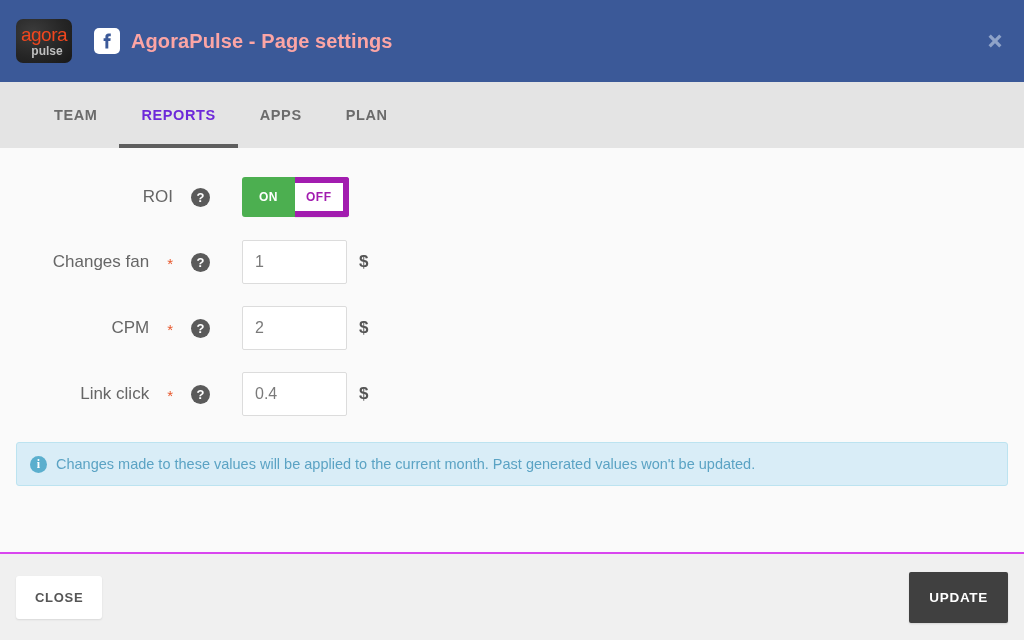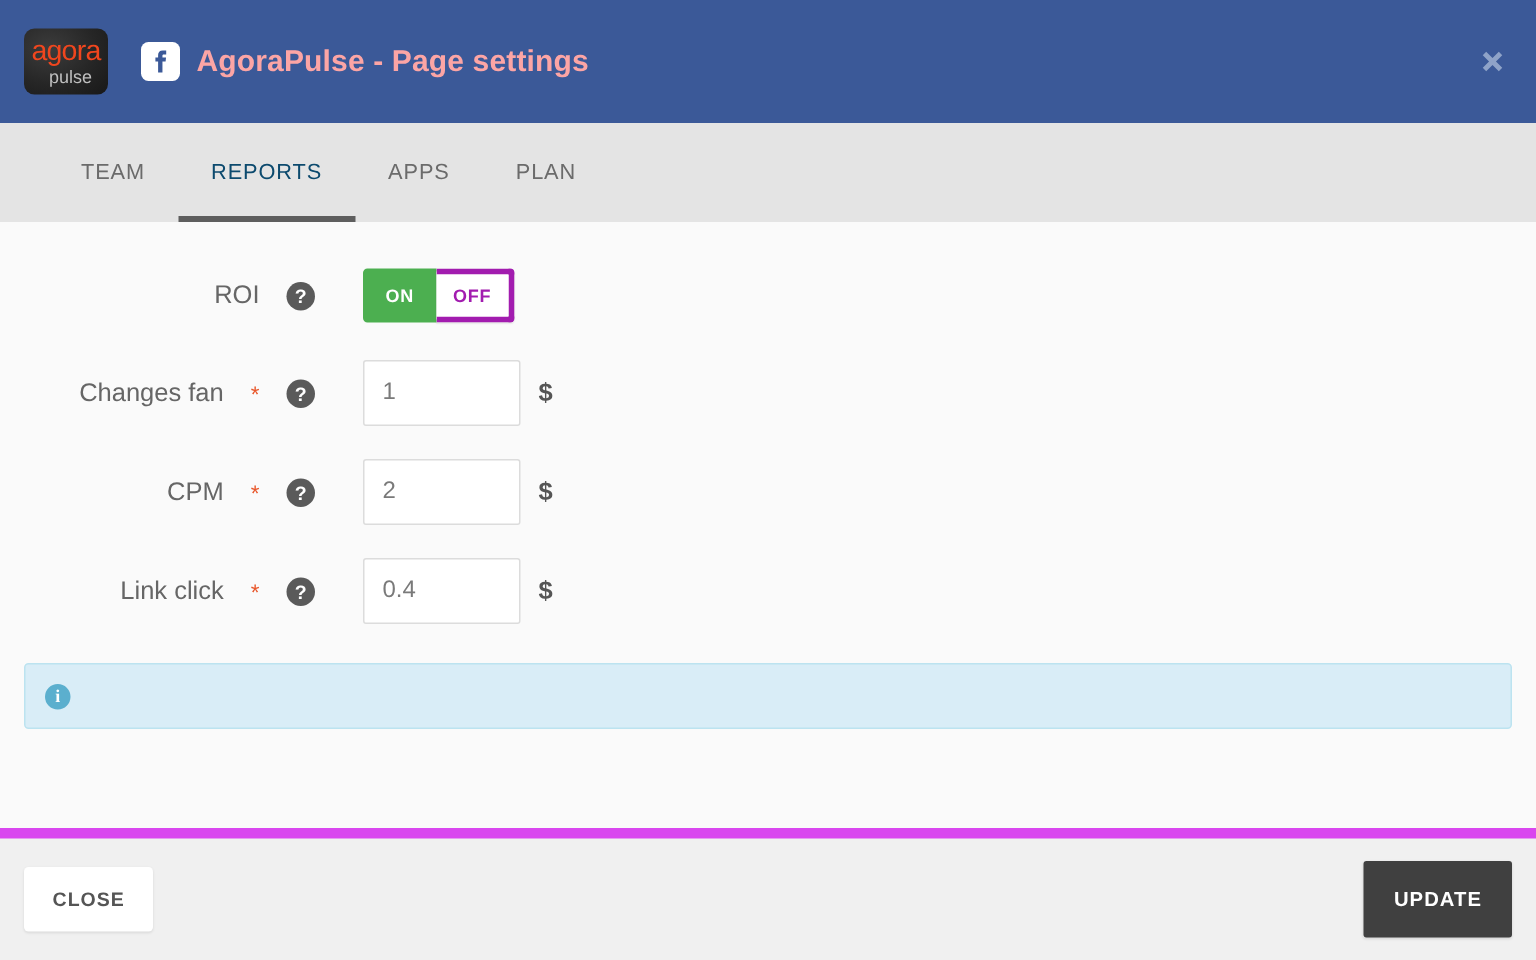--- a/index.html
+++ b/index.html
@@ -38,21 +38,21 @@
   .logo-agora {
     color: #f0461e;
     font-size: 19px;
     font-weight: 400;
     letter-spacing: -0.5px;
     margin-bottom: 1px;
   }
   .logo-pulse {
     color: #bfbfbf;
     font-size: 12px;
-    font-weight: 400;
+    font-weight: 700;
     letter-spacing: 0px;
     margin-left: 6px;
   }
   .fb-icon {
     width: 26px; height: 26px;
     margin-left: 22px;
     background: #ffffff;
     border-radius: 5px;
     display: flex; align-items: center; justify-content: center;
     flex: 0 0 26px;
@@ -80,26 +80,26 @@
     background: #e4e4e4;
     display: flex; align-items: stretch;
     padding-left: 32px;
     flex: 0 0 66px;
   }
   .tab {
     display: flex; align-items: center;
     padding: 0 22px;
     color: #6b6b6b;
     font-size: 14.5px;
-    font-weight: normal;
+    font-weight: bold;
     letter-spacing: 0.6px;
     cursor: pointer;
     position: relative;
   }
-  .tab.active { color: #0c4a6e; }
+  .tab.active { color: #6d28d9; }
   .tab.active::after {
     content: "";
     position: absolute;
     left: 0; right: 0; bottom: 0;
     height: 4px;
     background: #5e5e5e;
   }
 
   
   .body {
@@ -139,21 +139,21 @@
     flex: 0 0 19px;
   }
 
   .toggle-group { display: flex; align-items: center; }
   .toggle {
     font-size: 12px;
     font-weight: bold;
     letter-spacing: 0.5px;
     padding: 7px 11px;
     cursor: pointer;
-    border: 4px solid #a21caf;
+    border: 6px solid #a21caf;
   }
   .toggle.on {
     background: #4caf50;
     color: #ffffff;
     border-color: #4caf50;
     border-radius: 3px 0 0 3px;
   }
   .toggle.off {
     background: #ffffff;
     color: #a21caf;
@@ -207,21 +207,21 @@
   .banner-text {
     color: #5ba3c4;
     font-size: 14.5px;
   }
 
   
   .footer {
     flex: 0 0 88px;
     height: 88px;
     background: #f0f0f0;
-    border-top: 7px solid #d946ef;
+    border-top: 2px solid #d946ef;
     display: flex; align-items: center; justify-content: space-between;
     padding: 0 16px;
   }
   .btn-close {
     background: #ffffff;
     color: #555555;
     border: none;
     border-radius: 3px;
     font-size: 13px;
     font-weight: bold;
@@ -316,20 +316,21 @@
         <span>Link click</span>
         <span class="req">*</span>
         <span class="help">?</span>
       </div>
       <input class="field-input" type="text" value="0.4" style="">
       <span class="currency">$</span>
     </div>
 
     <div class="banner">
       <span class="banner-icon">i</span>
+      <span class="banner-text">Changes made to these values will be applied to the current month. Past generated values won't be updated.</span>
     </div>
 
   </div>
 
   <div class="footer">
     <button class="btn-close">CLOSE</button>
     <button class="btn-update">UPDATE</button>
   </div>
 
 </div>

